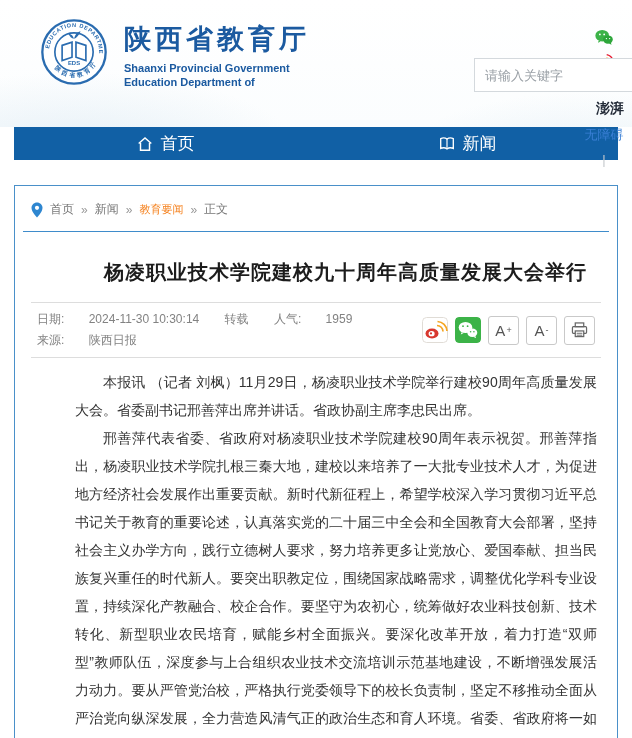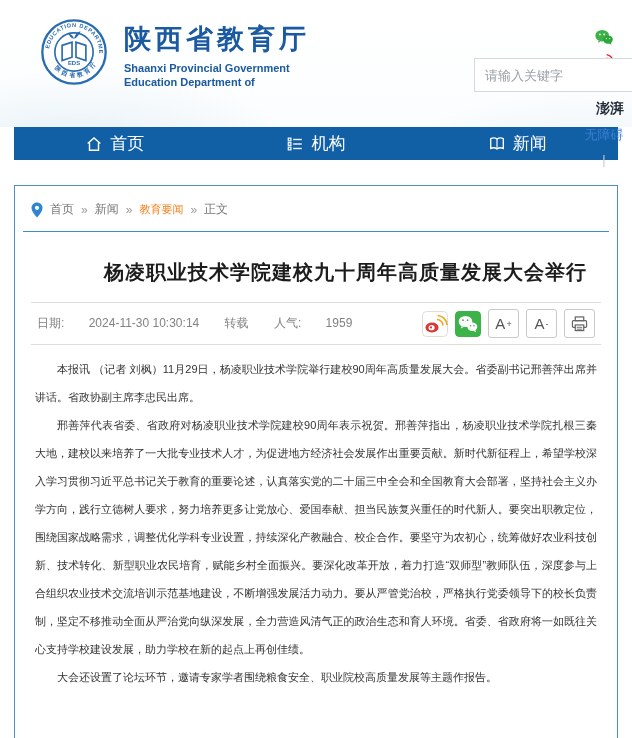--- a/index.html
+++ b/index.html
@@ -72,21 +72,21 @@
   .meta-right { display:flex; align-items:center; gap:7px; }
   .share-ico { width:26px; height:26px; border-radius:4px; cursor:pointer; display:block; }
   .tool-btn {
     width:31px; height:29px; border:1px solid #c9c9c9; border-radius:3px; background:#fff;
     display:flex; align-items:center; justify-content:center; font-size:15px; color:#555; cursor:pointer;
   }
   .tool-btn sup { font-size:9px; margin-left:1px; }
 
   .article-body { padding:10px 20px 0; }
   .article-body p {
-    font-size:11px; line-height:28px; color:#333; text-indent:2em; text-align:justify;
+    font-size:14px; line-height:28px; color:#333; text-indent:2em; text-align:justify;margin-left:40px;
   }
 </style>
 </head>
 <body>
 
 <div class="page">
 
   <div class="header">
 
     <svg class="logo" viewBox="0 0 100 100">
@@ -149,31 +149,20 @@
   <div class="navbar">
     <div class="nav-item">
       <svg width="18" height="18" viewBox="0 0 20 20">
         <path d="M3 9.5 L10 3.2 L17 9.5" fill="none" stroke="#fff" stroke-width="1.6"></path>
         <path d="M5 8.6 V17 H15 V8.6" fill="none" stroke="#fff" stroke-width="1.6"></path>
       </svg>
       <span>首页</span>
     </div>
     <div class="nav-item">
       <svg width="18" height="18" viewBox="0 0 20 20">
-        <rect x="2.5" y="3.5" width="3" height="3" fill="none" stroke="#fff" stroke-width="1.3"></rect>
-        <rect x="2.5" y="8.5" width="3" height="3" fill="none" stroke="#fff" stroke-width="1.3"></rect>
-        <rect x="2.5" y="13.5" width="3" height="3" fill="none" stroke="#fff" stroke-width="1.3"></rect>
-        <line x1="8" y1="5" x2="17.5" y2="5" stroke="#fff" stroke-width="1.5"></line>
-        <line x1="8" y1="10" x2="17.5" y2="10" stroke="#fff" stroke-width="1.5"></line>
-        <line x1="8" y1="15" x2="17.5" y2="15" stroke="#fff" stroke-width="1.5"></line>
-      </svg>
-      <span>机构</span>
-    </div>
-    <div class="nav-item">
-      <svg width="18" height="18" viewBox="0 0 20 20">
         <path d="M10 4.5 C8 3 5 3 3 4 V15 C5 14 8 14 10 15.5 C12 14 15 14 17 15 V4 C15 3 12 3 10 4.5 Z" fill="none" stroke="#fff" stroke-width="1.5"></path>
         <line x1="10" y1="4.5" x2="10" y2="15.5" stroke="#fff" stroke-width="1.3"></line>
       </svg>
       <span>新闻</span>
     </div>
   </div>
 
   <div class="content-box">
 
     <div class="breadcrumb">
@@ -195,20 +184,24 @@
     <h1 class="article-title">杨凌职业技术学院建校九十周年高质量发展大会举行</h1>
 
     <div class="meta">
       <div class="meta-left">
         <div>
           <span>日期:</span>
           <span class="lv">2024-11-30 10:30:14</span>
           <span class="sp">转载</span>
           <span class="sp">人气:</span>
           <span class="lv">1959</span>
+        </div>
+        <div>
+          <span>来源:</span>
+          <span class="lv">陕西日报</span>
         </div>
       </div>
       <div class="meta-right">
         <svg class="share-ico" viewBox="0 0 26 26">
           <rect x="0.5" y="0.5" width="25" height="25" rx="4" fill="#fff" stroke="#e0dcd6"></rect>
           <ellipse cx="10" cy="16.5" rx="6.5" ry="5" fill="#D8382F"></ellipse>
           <ellipse cx="9.6" cy="16.7" rx="3" ry="2.6" fill="#fff"></ellipse>
           <circle cx="9" cy="16.4" r="1.1" fill="#D8382F"></circle>
           <path d="M15 8.5 A6 6 0 0 1 21 14.5" fill="none" stroke="#F5A623" stroke-width="1.7"></path>
           <path d="M15.5 4.5 A10 10 0 0 1 25 14" fill="none" stroke="#F5A623" stroke-width="1.7"></path>

